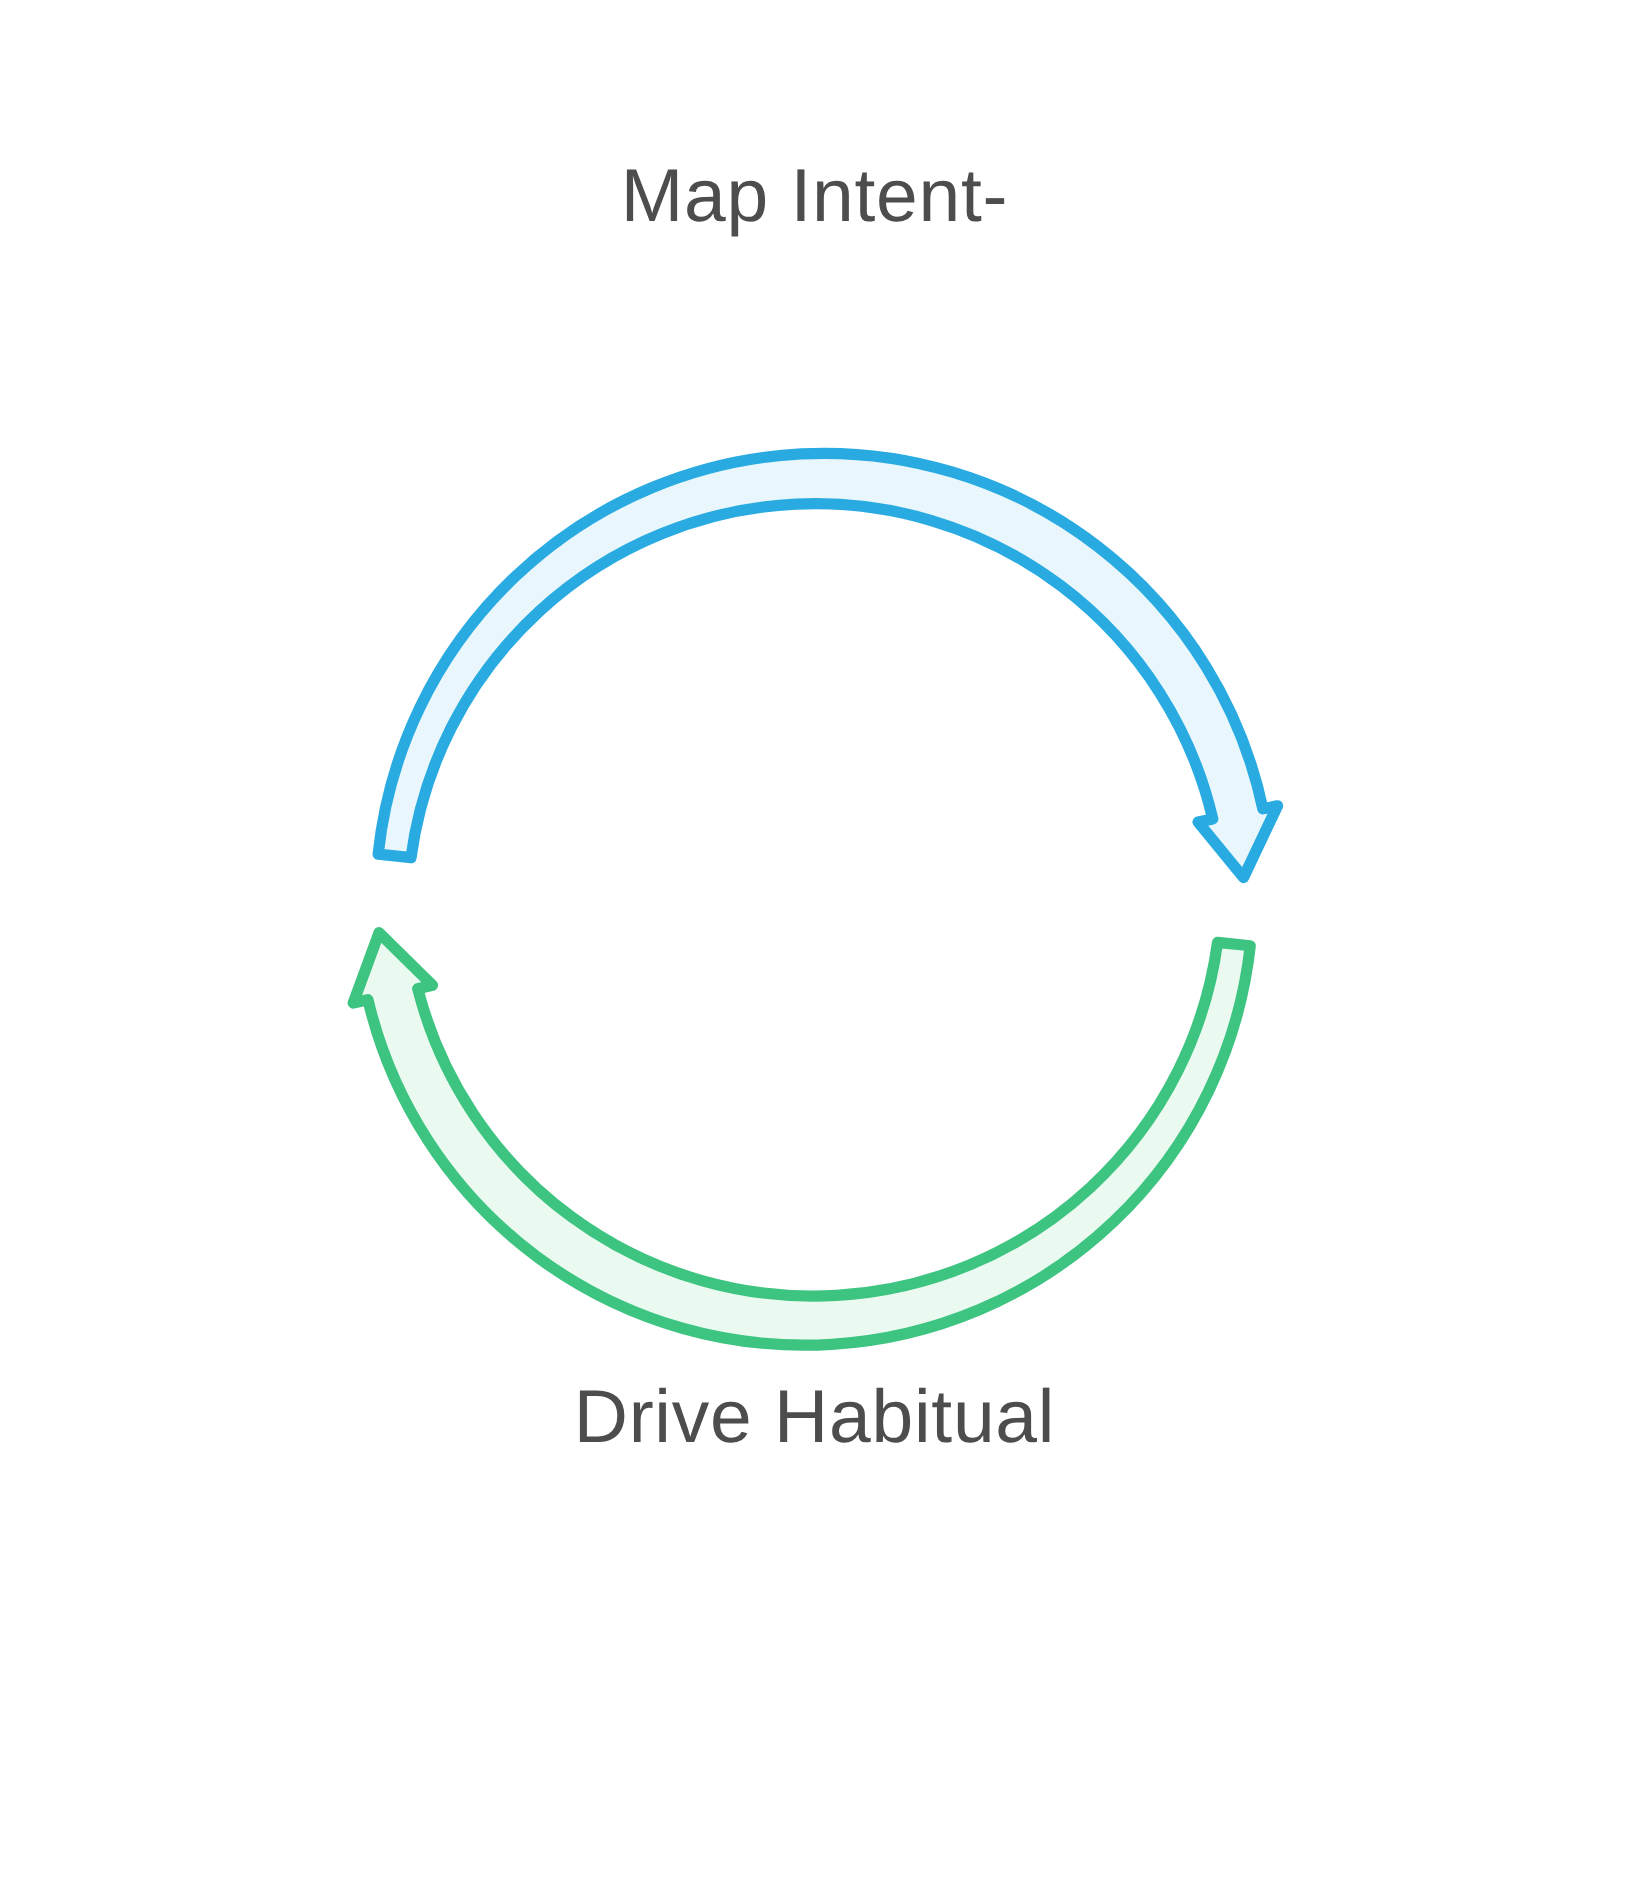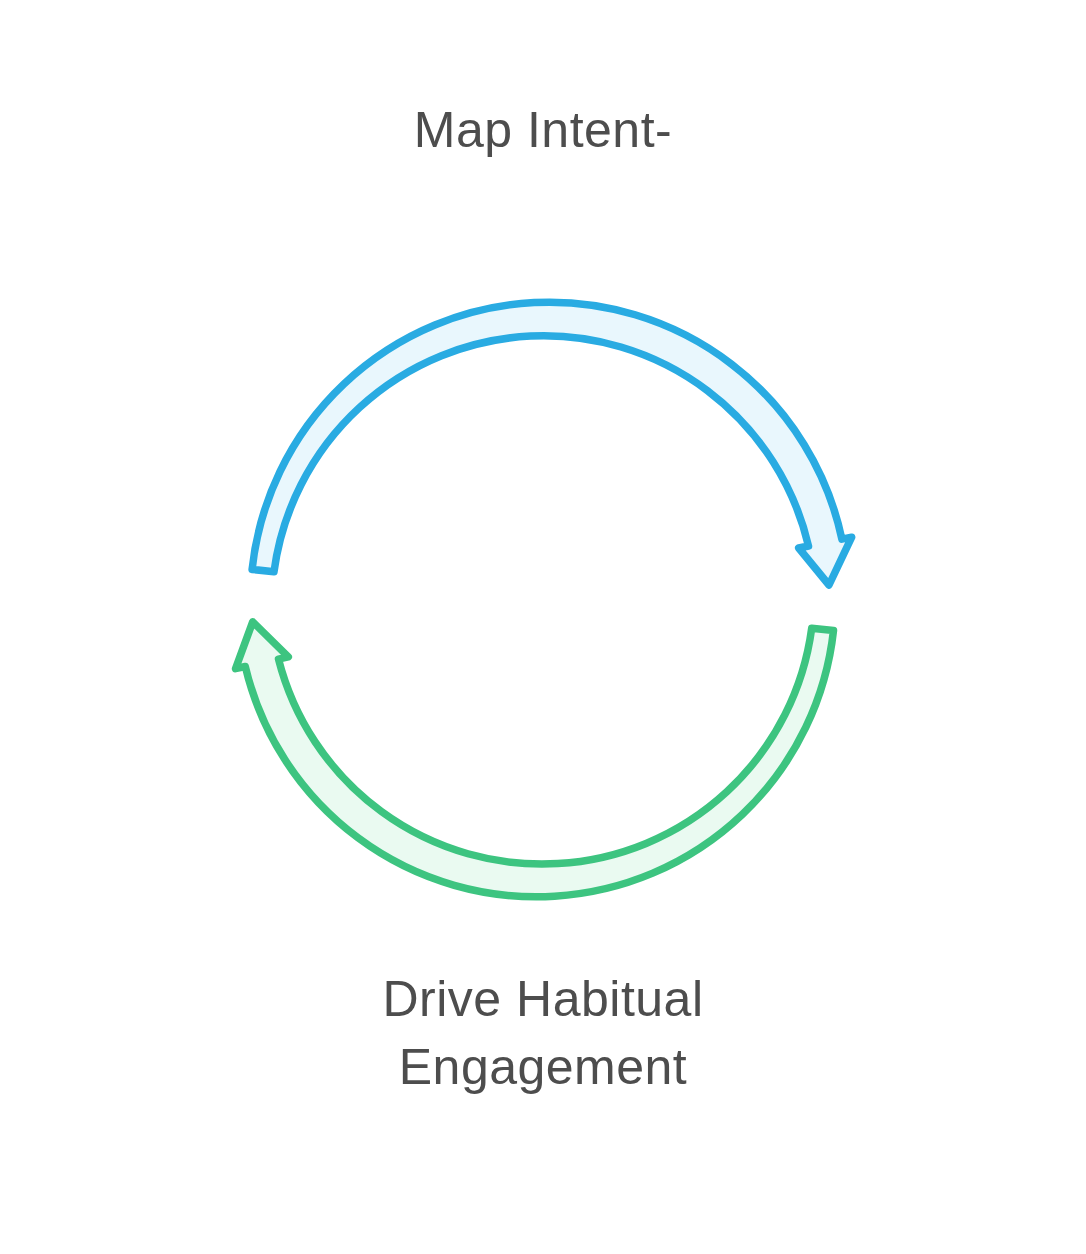--- a/index.html
+++ b/index.html
@@ -20,21 +20,21 @@
     left: 0;
     width: 100%;
     text-align: center;
     color: var(--text, #4d4d4d);
     font-size: 50px;
     line-height: 68px;
     font-weight: 400;
     letter-spacing: 0.5px;
   }
   .label-top { top: 96px; }
-  .label-bottom { top: 965px; }
+  .label-bottom { top: 910px; }
   svg.cycle {
     position: absolute;
     left: 0;
     top: 0;
     width: 1086px;
     height: 1254px;
   }
   .arrow-top {
     fill: var(--blue_fill, #e9f7fd);
     stroke: var(--blue_stroke, #29abe2);
@@ -73,16 +73,15 @@
              L 235.5 668.7
              L 252.7 621.8
              L 288.3 656.9
              L 278.5 659.1
              A 272 272 0 0 0 811.7 628.2
              Z"></path>
   </svg>
 
   <div class="step-label label-bottom">
     <div>Drive Habitual</div>
-    <div>Engagement</div>
   </div>
 
 </div>
 
 </body></html>

